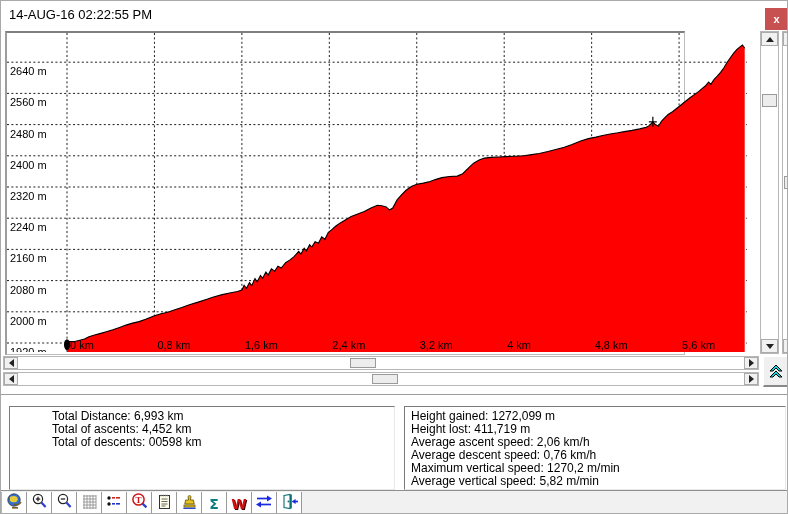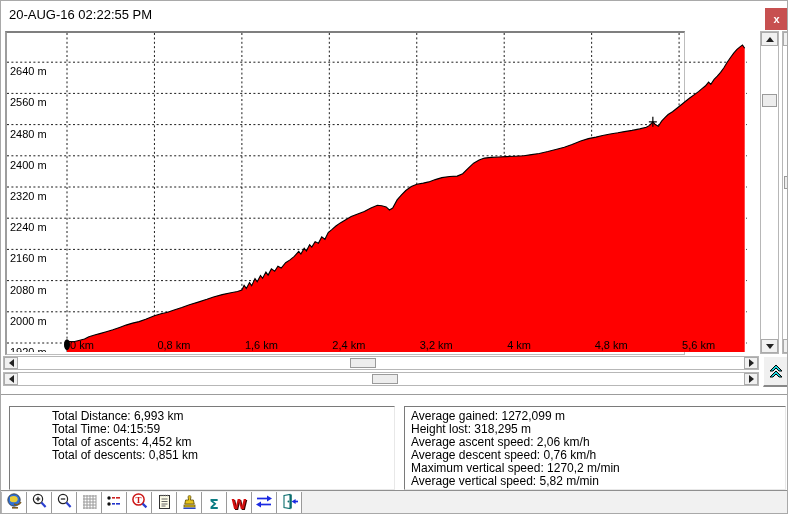--- a/index.html
+++ b/index.html
@@ -49,21 +49,21 @@
     border-right:1px solid #9a9a9a;background:#fff;}
   .sigma{font-size:14px;font-weight:bold;color:#0c7d84;font-family:"DejaVu Sans",sans-serif;}
   .redw{font-size:14px;font-weight:bold;color:#d40f0f;text-shadow:1px 1px 0 #3a0000;font-family:"DejaVu Sans",sans-serif;}
 </style>
 </head>
 <body>
 
 <div class="window">
 
   <div class="titlebar">
-    <span class="title">20-AUG-16 02:22:55 PM</span>
+    <span class="title">14-AUG-16 02:22:55 PM</span>
     <div class="closebtn">
       <span>x</span>
     </div>
   </div>
 
   <div class="chartpanel">
     <svg id="chartsvg" width="740" height="319" viewBox="0 0 740 319">
         <line x1="0" y1="29.19999999999999" x2="740" y2="29.19999999999999" class="grid"></line>
         <line x1="0" y1="60.39999999999998" x2="740" y2="60.39999999999998" class="grid"></line>
         <line x1="0" y1="91.6" x2="740" y2="91.6" class="grid"></line>
@@ -151,27 +151,26 @@
   <div class="expandbtn">
     <svg width="18" height="18" viewBox="0 0 18 18">
       <polygon points="3,9 9,3 15,9 12,9 9,6 6,9" fill="#1fd2da" stroke="#000" stroke-width="1"></polygon>
       <polygon points="3,15 9,9 15,15 12,15 9,12 6,15" fill="#1fd2da" stroke="#000" stroke-width="1"></polygon>
     </svg>
   </div>
 
   <div class="statszone">
     <div class="statpanel" id="stats-left">
         <div>Total Distance: 6,993 km</div>
-        <div>Total Time: 04:15:59</div>
         <div>Total of ascents: 4,452 km</div>
-        <div>Total of descents: 0,851 km</div>
+        <div>Total of descents: 00598 km</div>
       </div>
     <div class="statpanel" id="stats-right">
-        <div>Average gained: 1272,099 m</div>
-        <div>Height lost: 318,295 m</div>
+        <div>Height gained: 1272,099 m</div>
+        <div>Height lost: 411,719 m</div>
         <div>Average ascent speed: 2,06 km/h</div>
         <div>Average descent speed: 0,76 km/h</div>
         <div>Maximum vertical speed: 1270,2 m/min</div>
         <div>Average vertical speed: 5,82 m/min</div>
       </div>
   </div>
 
   <div class="toolbar">
     <div class="btnstrip" id="btnstrip">
         <div class="tbtn">

